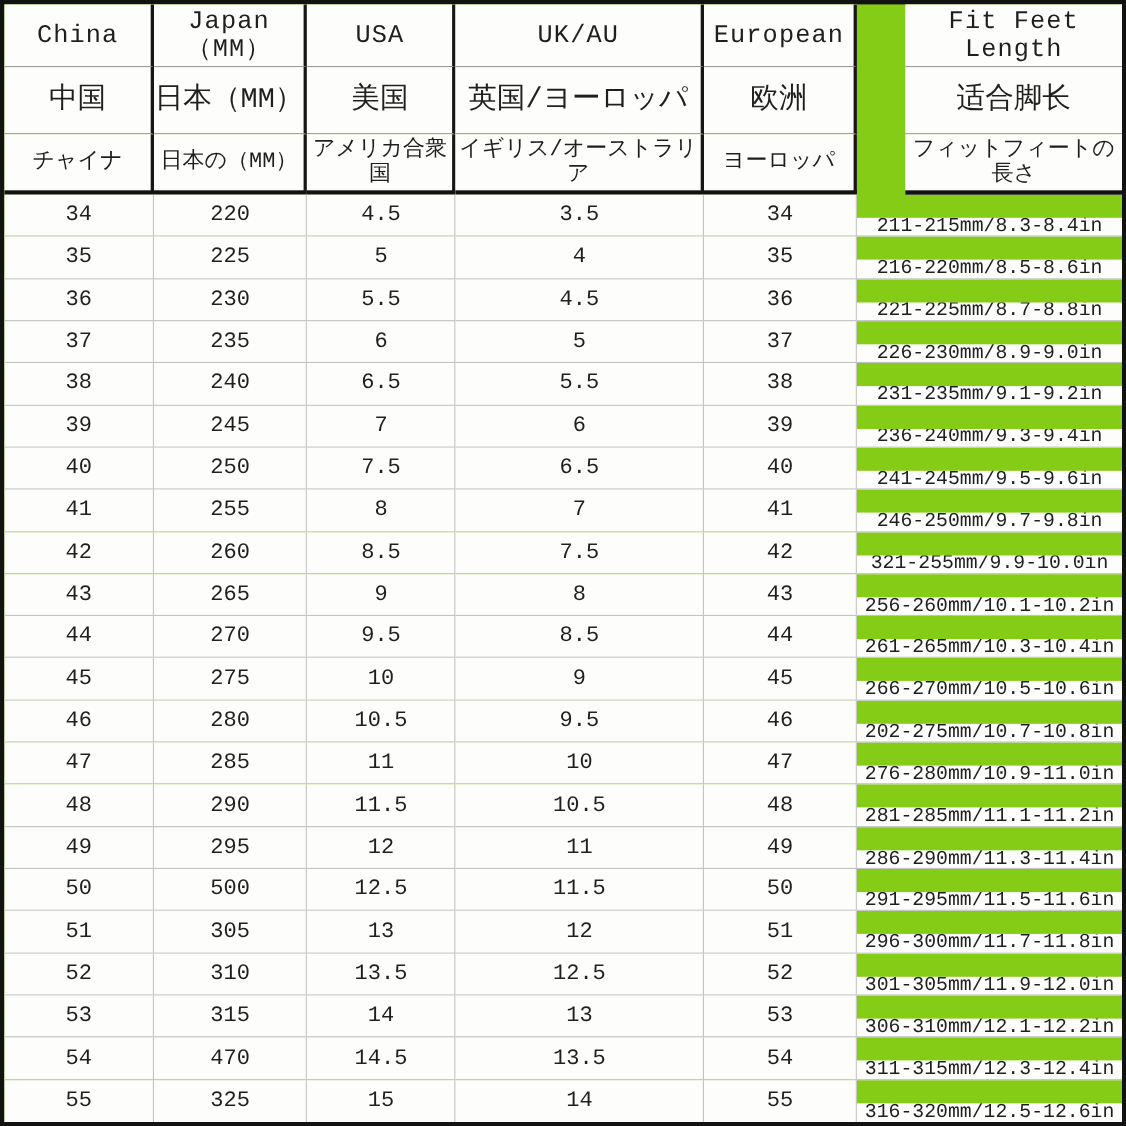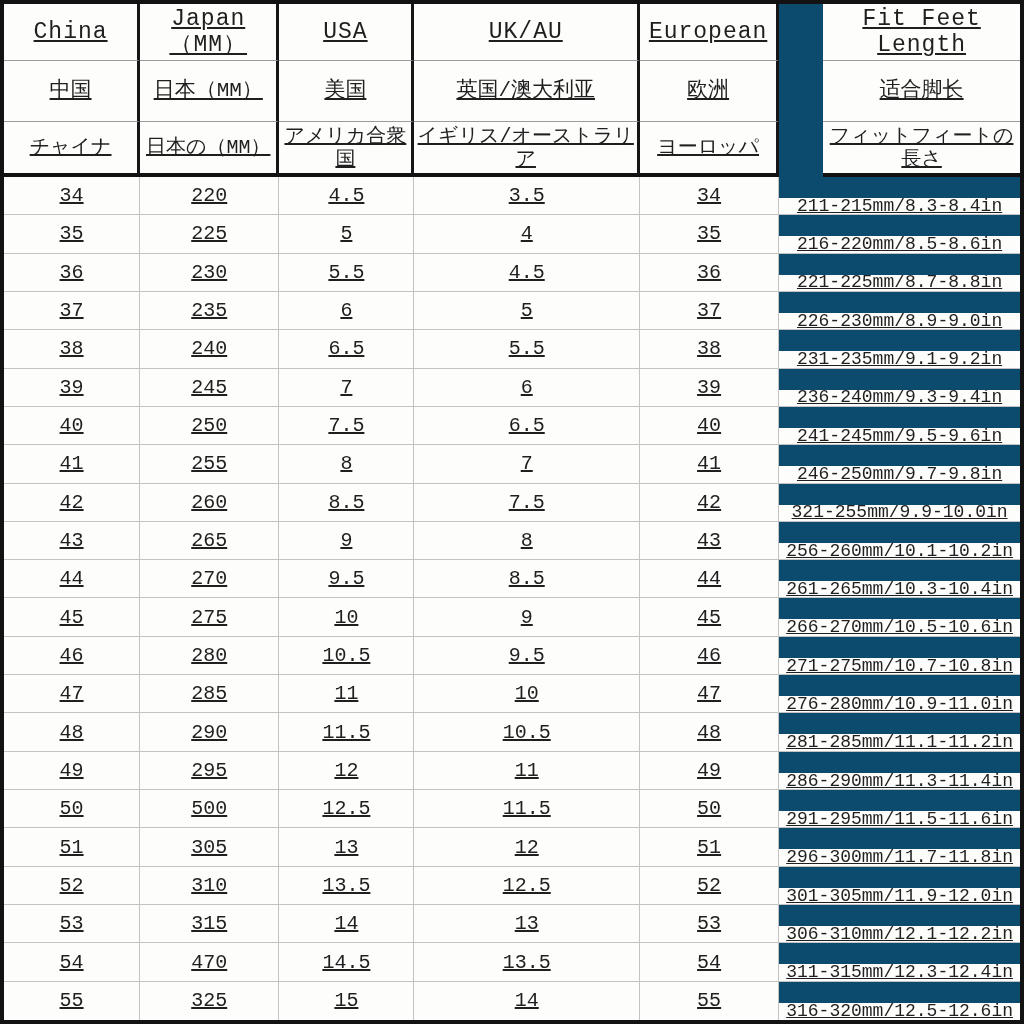--- a/index.html
+++ b/index.html
@@ -12,22 +12,21 @@
     width: 1024px;
     height: 1024px;
     font-family: "Liberation Mono", "DejaVu Sans Mono", monospace;
     color: #1f1f1f;
   }
   .chart-frame {
     box-sizing: border-box;
     width: 1024px;
     height: 1024px;
     border: 4px solid #121212;
-    background: #0c4a6e;
-    text-decoration: underline;
+    background: #84cc16;
   }
   .size-grid {
     display: grid;
     width: 100%;
     height: 100%;
     grid-template-columns: 13.4% 13.7% 13.3% 22.2% 13.7% 1fr;
     grid-template-rows: 57px 61px 55px repeat(22, 1fr);
   }
   .row { display: contents; }
   .cell {
@@ -41,54 +40,54 @@
     line-height: 1.15;
     background: #fdfdfc;
   }
   
   .header-cell {
     border-right: 3px solid #161616;
     border-bottom: 1px solid #9b9b9b;
   }
   .header-cell.c5 { border-right: none; margin-left: 44px; }
   .hr0 .header-cell { font-size: 23px; letter-spacing: 1px; }
-  .hr1 .header-cell { font-size: 21px; }
+  .hr1 .header-cell { font-size: 26px; }
   .hr2 .header-cell { font-size: 20px; }
   .hr2 .header-cell { border-bottom: 4px solid #121212; }
   
   .body-cell {
     border-right: 1px solid #c3c3c3;
     border-bottom: 1px solid #c3c3c3;
     font-size: 20px;
   }
   .body-cell.c5 { border-right: none; font-size: 18px; margin-top: 21px; }
   .body-row:last-child .body-cell { border-bottom: none; }
 </style>
 </head>
 <body>
 
 <div class="chart-frame">
   <div class="size-grid">
       <div class="row header-row hr0"><div class="cell header-cell c0">China</div><div class="cell header-cell c1">Japan
 （MM）</div><div class="cell header-cell c2">USA</div><div class="cell header-cell c3">UK/AU</div><div class="cell header-cell c4">European</div><div class="cell header-cell c5">Fit Feet Length</div></div>
-      <div class="row header-row hr1"><div class="cell header-cell c0">中国</div><div class="cell header-cell c1">日本（MM）</div><div class="cell header-cell c2">美国</div><div class="cell header-cell c3">英国/澳大利亚</div><div class="cell header-cell c4">欧洲</div><div class="cell header-cell c5">适合脚长</div></div>
+      <div class="row header-row hr1"><div class="cell header-cell c0">中国</div><div class="cell header-cell c1">日本（MM）</div><div class="cell header-cell c2">美国</div><div class="cell header-cell c3">英国/ヨーロッパ</div><div class="cell header-cell c4">欧洲</div><div class="cell header-cell c5">适合脚长</div></div>
       <div class="row header-row hr2"><div class="cell header-cell c0">チャイナ</div><div class="cell header-cell c1">日本の（MM）</div><div class="cell header-cell c2">アメリカ合衆国</div><div class="cell header-cell c3">イギリス/オーストラリア</div><div class="cell header-cell c4">ヨーロッパ</div><div class="cell header-cell c5">フィットフィートの長さ</div></div>
       <div class="row body-row"><div class="cell body-cell c0">34</div><div class="cell body-cell c1">220</div><div class="cell body-cell c2">4.5</div><div class="cell body-cell c3">3.5</div><div class="cell body-cell c4">34</div><div class="cell body-cell c5">211-215mm/8.3-8.4in</div></div>
       <div class="row body-row"><div class="cell body-cell c0">35</div><div class="cell body-cell c1">225</div><div class="cell body-cell c2">5</div><div class="cell body-cell c3">4</div><div class="cell body-cell c4">35</div><div class="cell body-cell c5">216-220mm/8.5-8.6in</div></div>
       <div class="row body-row"><div class="cell body-cell c0">36</div><div class="cell body-cell c1">230</div><div class="cell body-cell c2">5.5</div><div class="cell body-cell c3">4.5</div><div class="cell body-cell c4">36</div><div class="cell body-cell c5">221-225mm/8.7-8.8in</div></div>
       <div class="row body-row"><div class="cell body-cell c0">37</div><div class="cell body-cell c1">235</div><div class="cell body-cell c2">6</div><div class="cell body-cell c3">5</div><div class="cell body-cell c4">37</div><div class="cell body-cell c5">226-230mm/8.9-9.0in</div></div>
       <div class="row body-row"><div class="cell body-cell c0">38</div><div class="cell body-cell c1">240</div><div class="cell body-cell c2">6.5</div><div class="cell body-cell c3">5.5</div><div class="cell body-cell c4">38</div><div class="cell body-cell c5">231-235mm/9.1-9.2in</div></div>
       <div class="row body-row"><div class="cell body-cell c0">39</div><div class="cell body-cell c1">245</div><div class="cell body-cell c2">7</div><div class="cell body-cell c3">6</div><div class="cell body-cell c4">39</div><div class="cell body-cell c5">236-240mm/9.3-9.4in</div></div>
       <div class="row body-row"><div class="cell body-cell c0">40</div><div class="cell body-cell c1">250</div><div class="cell body-cell c2">7.5</div><div class="cell body-cell c3">6.5</div><div class="cell body-cell c4">40</div><div class="cell body-cell c5">241-245mm/9.5-9.6in</div></div>
       <div class="row body-row"><div class="cell body-cell c0">41</div><div class="cell body-cell c1">255</div><div class="cell body-cell c2">8</div><div class="cell body-cell c3">7</div><div class="cell body-cell c4">41</div><div class="cell body-cell c5">246-250mm/9.7-9.8in</div></div>
       <div class="row body-row"><div class="cell body-cell c0">42</div><div class="cell body-cell c1">260</div><div class="cell body-cell c2">8.5</div><div class="cell body-cell c3">7.5</div><div class="cell body-cell c4">42</div><div class="cell body-cell c5">321-255mm/9.9-10.0in</div></div>
       <div class="row body-row"><div class="cell body-cell c0">43</div><div class="cell body-cell c1">265</div><div class="cell body-cell c2">9</div><div class="cell body-cell c3">8</div><div class="cell body-cell c4">43</div><div class="cell body-cell c5">256-260mm/10.1-10.2in</div></div>
       <div class="row body-row"><div class="cell body-cell c0">44</div><div class="cell body-cell c1">270</div><div class="cell body-cell c2">9.5</div><div class="cell body-cell c3">8.5</div><div class="cell body-cell c4">44</div><div class="cell body-cell c5">261-265mm/10.3-10.4in</div></div>
       <div class="row body-row"><div class="cell body-cell c0">45</div><div class="cell body-cell c1">275</div><div class="cell body-cell c2">10</div><div class="cell body-cell c3">9</div><div class="cell body-cell c4">45</div><div class="cell body-cell c5">266-270mm/10.5-10.6in</div></div>
-      <div class="row body-row"><div class="cell body-cell c0">46</div><div class="cell body-cell c1">280</div><div class="cell body-cell c2">10.5</div><div class="cell body-cell c3">9.5</div><div class="cell body-cell c4">46</div><div class="cell body-cell c5">271-275mm/10.7-10.8in</div></div>
+      <div class="row body-row"><div class="cell body-cell c0">46</div><div class="cell body-cell c1">280</div><div class="cell body-cell c2">10.5</div><div class="cell body-cell c3">9.5</div><div class="cell body-cell c4">46</div><div class="cell body-cell c5">202-275mm/10.7-10.8in</div></div>
       <div class="row body-row"><div class="cell body-cell c0">47</div><div class="cell body-cell c1">285</div><div class="cell body-cell c2">11</div><div class="cell body-cell c3">10</div><div class="cell body-cell c4">47</div><div class="cell body-cell c5">276-280mm/10.9-11.0in</div></div>
       <div class="row body-row"><div class="cell body-cell c0">48</div><div class="cell body-cell c1">290</div><div class="cell body-cell c2">11.5</div><div class="cell body-cell c3">10.5</div><div class="cell body-cell c4">48</div><div class="cell body-cell c5">281-285mm/11.1-11.2in</div></div>
       <div class="row body-row"><div class="cell body-cell c0">49</div><div class="cell body-cell c1">295</div><div class="cell body-cell c2">12</div><div class="cell body-cell c3">11</div><div class="cell body-cell c4">49</div><div class="cell body-cell c5">286-290mm/11.3-11.4in</div></div>
       <div class="row body-row"><div class="cell body-cell c0">50</div><div class="cell body-cell c1">500</div><div class="cell body-cell c2">12.5</div><div class="cell body-cell c3">11.5</div><div class="cell body-cell c4">50</div><div class="cell body-cell c5">291-295mm/11.5-11.6in</div></div>
       <div class="row body-row"><div class="cell body-cell c0">51</div><div class="cell body-cell c1">305</div><div class="cell body-cell c2">13</div><div class="cell body-cell c3">12</div><div class="cell body-cell c4">51</div><div class="cell body-cell c5">296-300mm/11.7-11.8in</div></div>
       <div class="row body-row"><div class="cell body-cell c0">52</div><div class="cell body-cell c1">310</div><div class="cell body-cell c2">13.5</div><div class="cell body-cell c3">12.5</div><div class="cell body-cell c4">52</div><div class="cell body-cell c5">301-305mm/11.9-12.0in</div></div>
       <div class="row body-row"><div class="cell body-cell c0">53</div><div class="cell body-cell c1">315</div><div class="cell body-cell c2">14</div><div class="cell body-cell c3">13</div><div class="cell body-cell c4">53</div><div class="cell body-cell c5">306-310mm/12.1-12.2in</div></div>
       <div class="row body-row"><div class="cell body-cell c0">54</div><div class="cell body-cell c1">470</div><div class="cell body-cell c2">14.5</div><div class="cell body-cell c3">13.5</div><div class="cell body-cell c4">54</div><div class="cell body-cell c5">311-315mm/12.3-12.4in</div></div>
       <div class="row body-row"><div class="cell body-cell c0">55</div><div class="cell body-cell c1">325</div><div class="cell body-cell c2">15</div><div class="cell body-cell c3">14</div><div class="cell body-cell c4">55</div><div class="cell body-cell c5">316-320mm/12.5-12.6in</div></div>
     </div>

